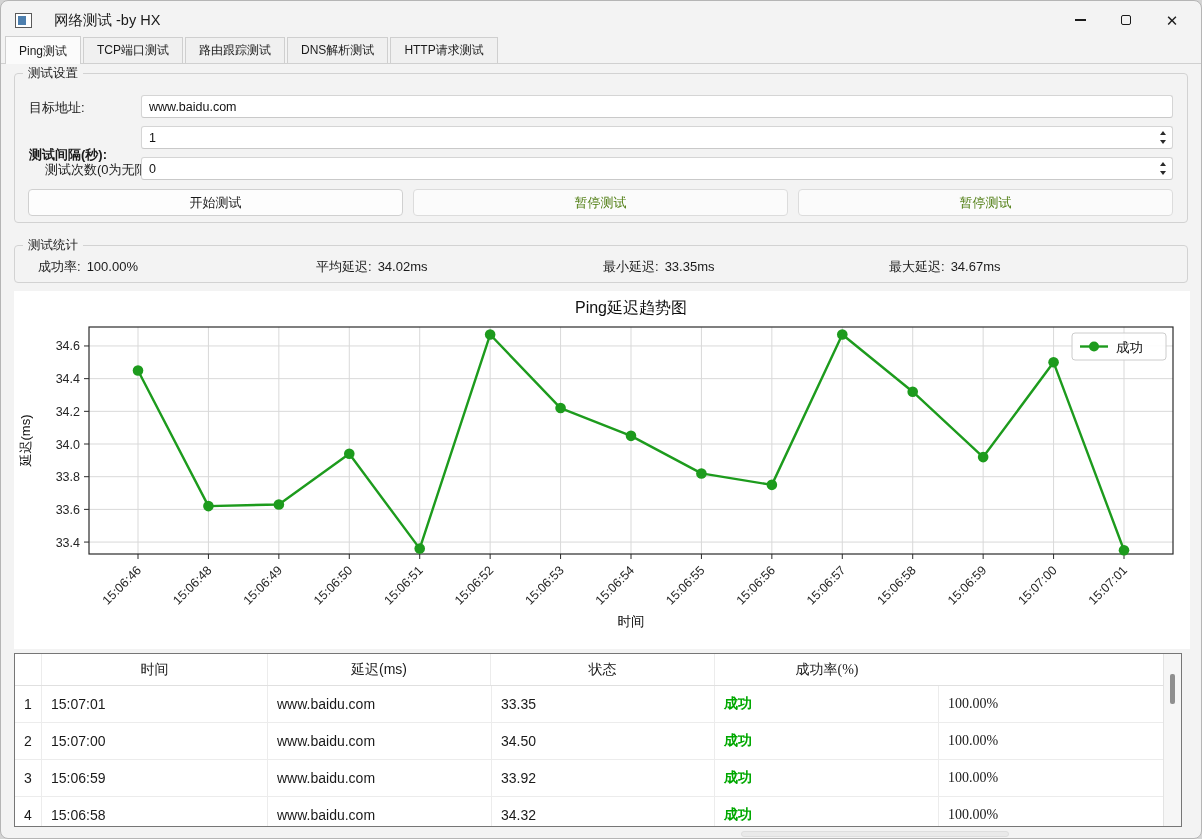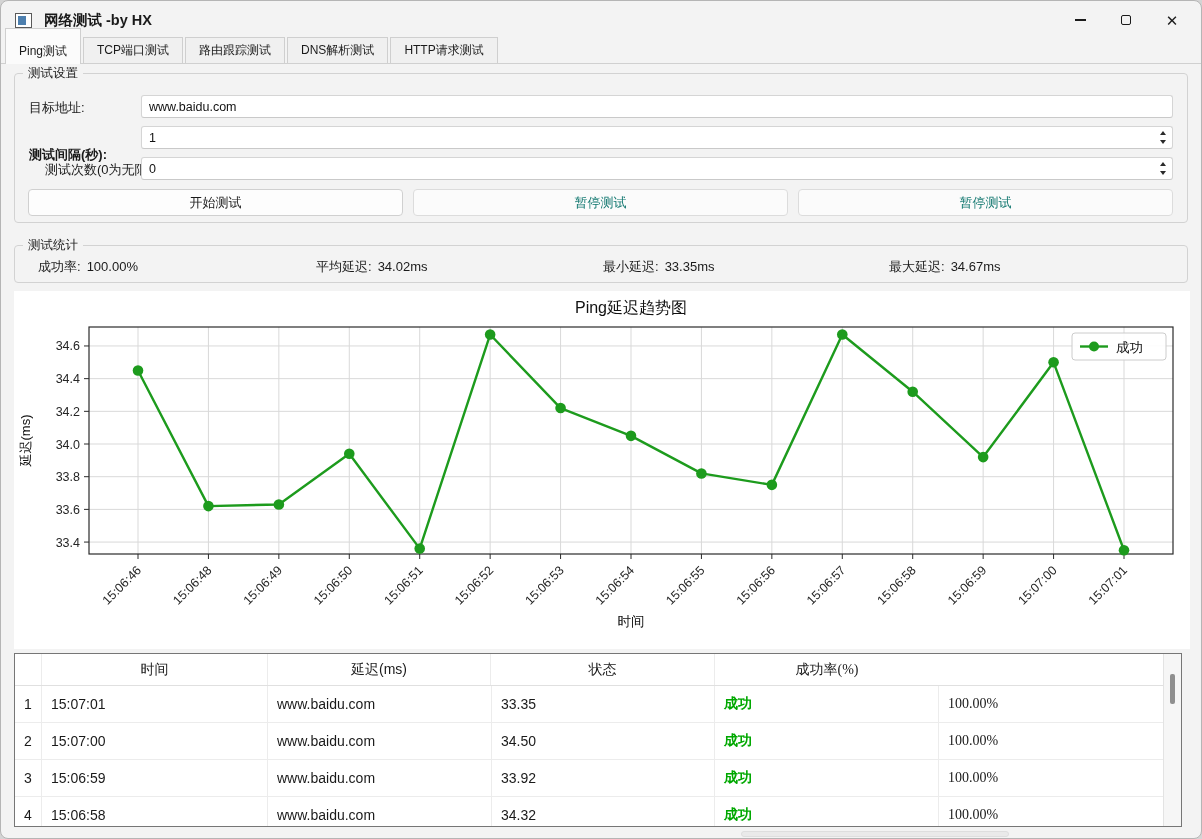--- a/index.html
+++ b/index.html
@@ -4,31 +4,31 @@
 <style>
   * { margin:0; padding:0; box-sizing:border-box; }
   body { background:#d4d4d4; font-family:"Liberation Sans","DejaVu Sans",sans-serif; }
   .window { position:relative; width:1202px; height:839px; background:#f3f3f3;
             border:1px solid #b5b5b5; border-radius:8px; overflow:hidden; color:#1a1a1a; }
 
   
   .titlebar { position:absolute; left:0; top:0; width:100%; height:38px; display:flex; align-items:center; padding-left:14px; }
   .app-icon { width:17px; height:15px; border:1px solid #5a5a5a; background:#fff; position:relative; }
   .app-icon::after { content:""; position:absolute; left:2px; top:2px; width:8px; height:9px; background:#4d7fae; }
-  .win-title { font-size:14.5px; margin-left:12px;font-weight:bold; }
+  .win-title { font-size:14.5px; margin-left:22px; }
   .win-controls { position:absolute; right:6px; top:0; height:38px; display:flex; }
   .wc { width:46px; height:38px; background:transparent; border:none; display:flex; align-items:center; justify-content:center; cursor:default; }
   .glyph-min { width:11px; height:1.4px; background:#1a1a1a; display:block; }
   .glyph-max { width:10px; height:10px; border:1.4px solid #1a1a1a; border-radius:2px; display:block; }
   .glyph-close { font-size:15px; line-height:1; color:#1a1a1a; }
 
   
   .tabbar { position:absolute; left:0; top:38px; width:100%; height:25px; display:flex; align-items:flex-end; padding-left:4px; border-bottom:1px solid #d0d0d0; }
   .tab { font-size:12px; padding:4px 13px 4px; background:#f0f0f0; border:1px solid #cfcfcf; border-bottom:none; margin-right:2px; position:relative; white-space:nowrap; }
-  .tab.active { background:#fbfbfb; padding-top:14px; top:1px; z-index:2; }
+  .tab.active { background:#fbfbfb; padding-top:6px; top:1px; z-index:2; }
 
   
   .groupbox { position:absolute; border:1px solid #d2d2d2; border-radius:4px; }
   .gb-settings { left:13px; top:72px; width:1174px; height:150px; }
   .gb-stats { left:13px; top:244px; width:1174px; height:38px;padding-left:36px; }
   .gb-legend { position:absolute; top:-9px; left:8px; background:#f3f3f3; padding:0 5px; font-size:12.5px; }
 
   
   .fld-label { position:absolute; font-size:13px; }
   .fld-input { position:absolute; left:140px; width:1032px; height:23px; background:#fff;
@@ -38,21 +38,21 @@
   .spin-btn { flex:1; display:flex; align-items:center; justify-content:center; background:#fff; border:none; cursor:default; }
   .tri-up { width:0; height:0; border-left:3.5px solid transparent; border-right:3.5px solid transparent; border-bottom:4.5px solid #2a2a2a; }
   .tri-down { width:0; height:0; border-left:3.5px solid transparent; border-right:3.5px solid transparent; border-top:4.5px solid #2a2a2a; }
   .fld-wrap { position:absolute; left:140px; width:1032px; height:23px; }
   .fld-wrap .fld-input { left:0; width:100%; }
 
   
   .btn { position:absolute; top:188px; height:27px; width:375px; background:#fdfdfd;
          border:1px solid #d0d0d0; border-radius:4px; font-size:13px; color:#1a1a1a;
          font-family:"Liberation Sans","DejaVu Sans",sans-serif; }
-  .btn.disabled { background:#fbfbfb; border-color:#dcdcdc; color:#0f766e; }
+  .btn.disabled { background:#fbfbfb; border-color:#dcdcdc; color:#4d7c0f; }
 
   
   .stat { position:absolute; top:257px; font-size:13px; white-space:nowrap; }
   .stat .v { margin-left:6px; }
 
   
   .chart-panel { position:absolute; left:13px; top:290px; width:1176px; height:358px; background:#fff; }
   .chart-panel svg { display:block; }
   svg text { font-family:"Liberation Sans","DejaVu Sans",sans-serif; }
 

